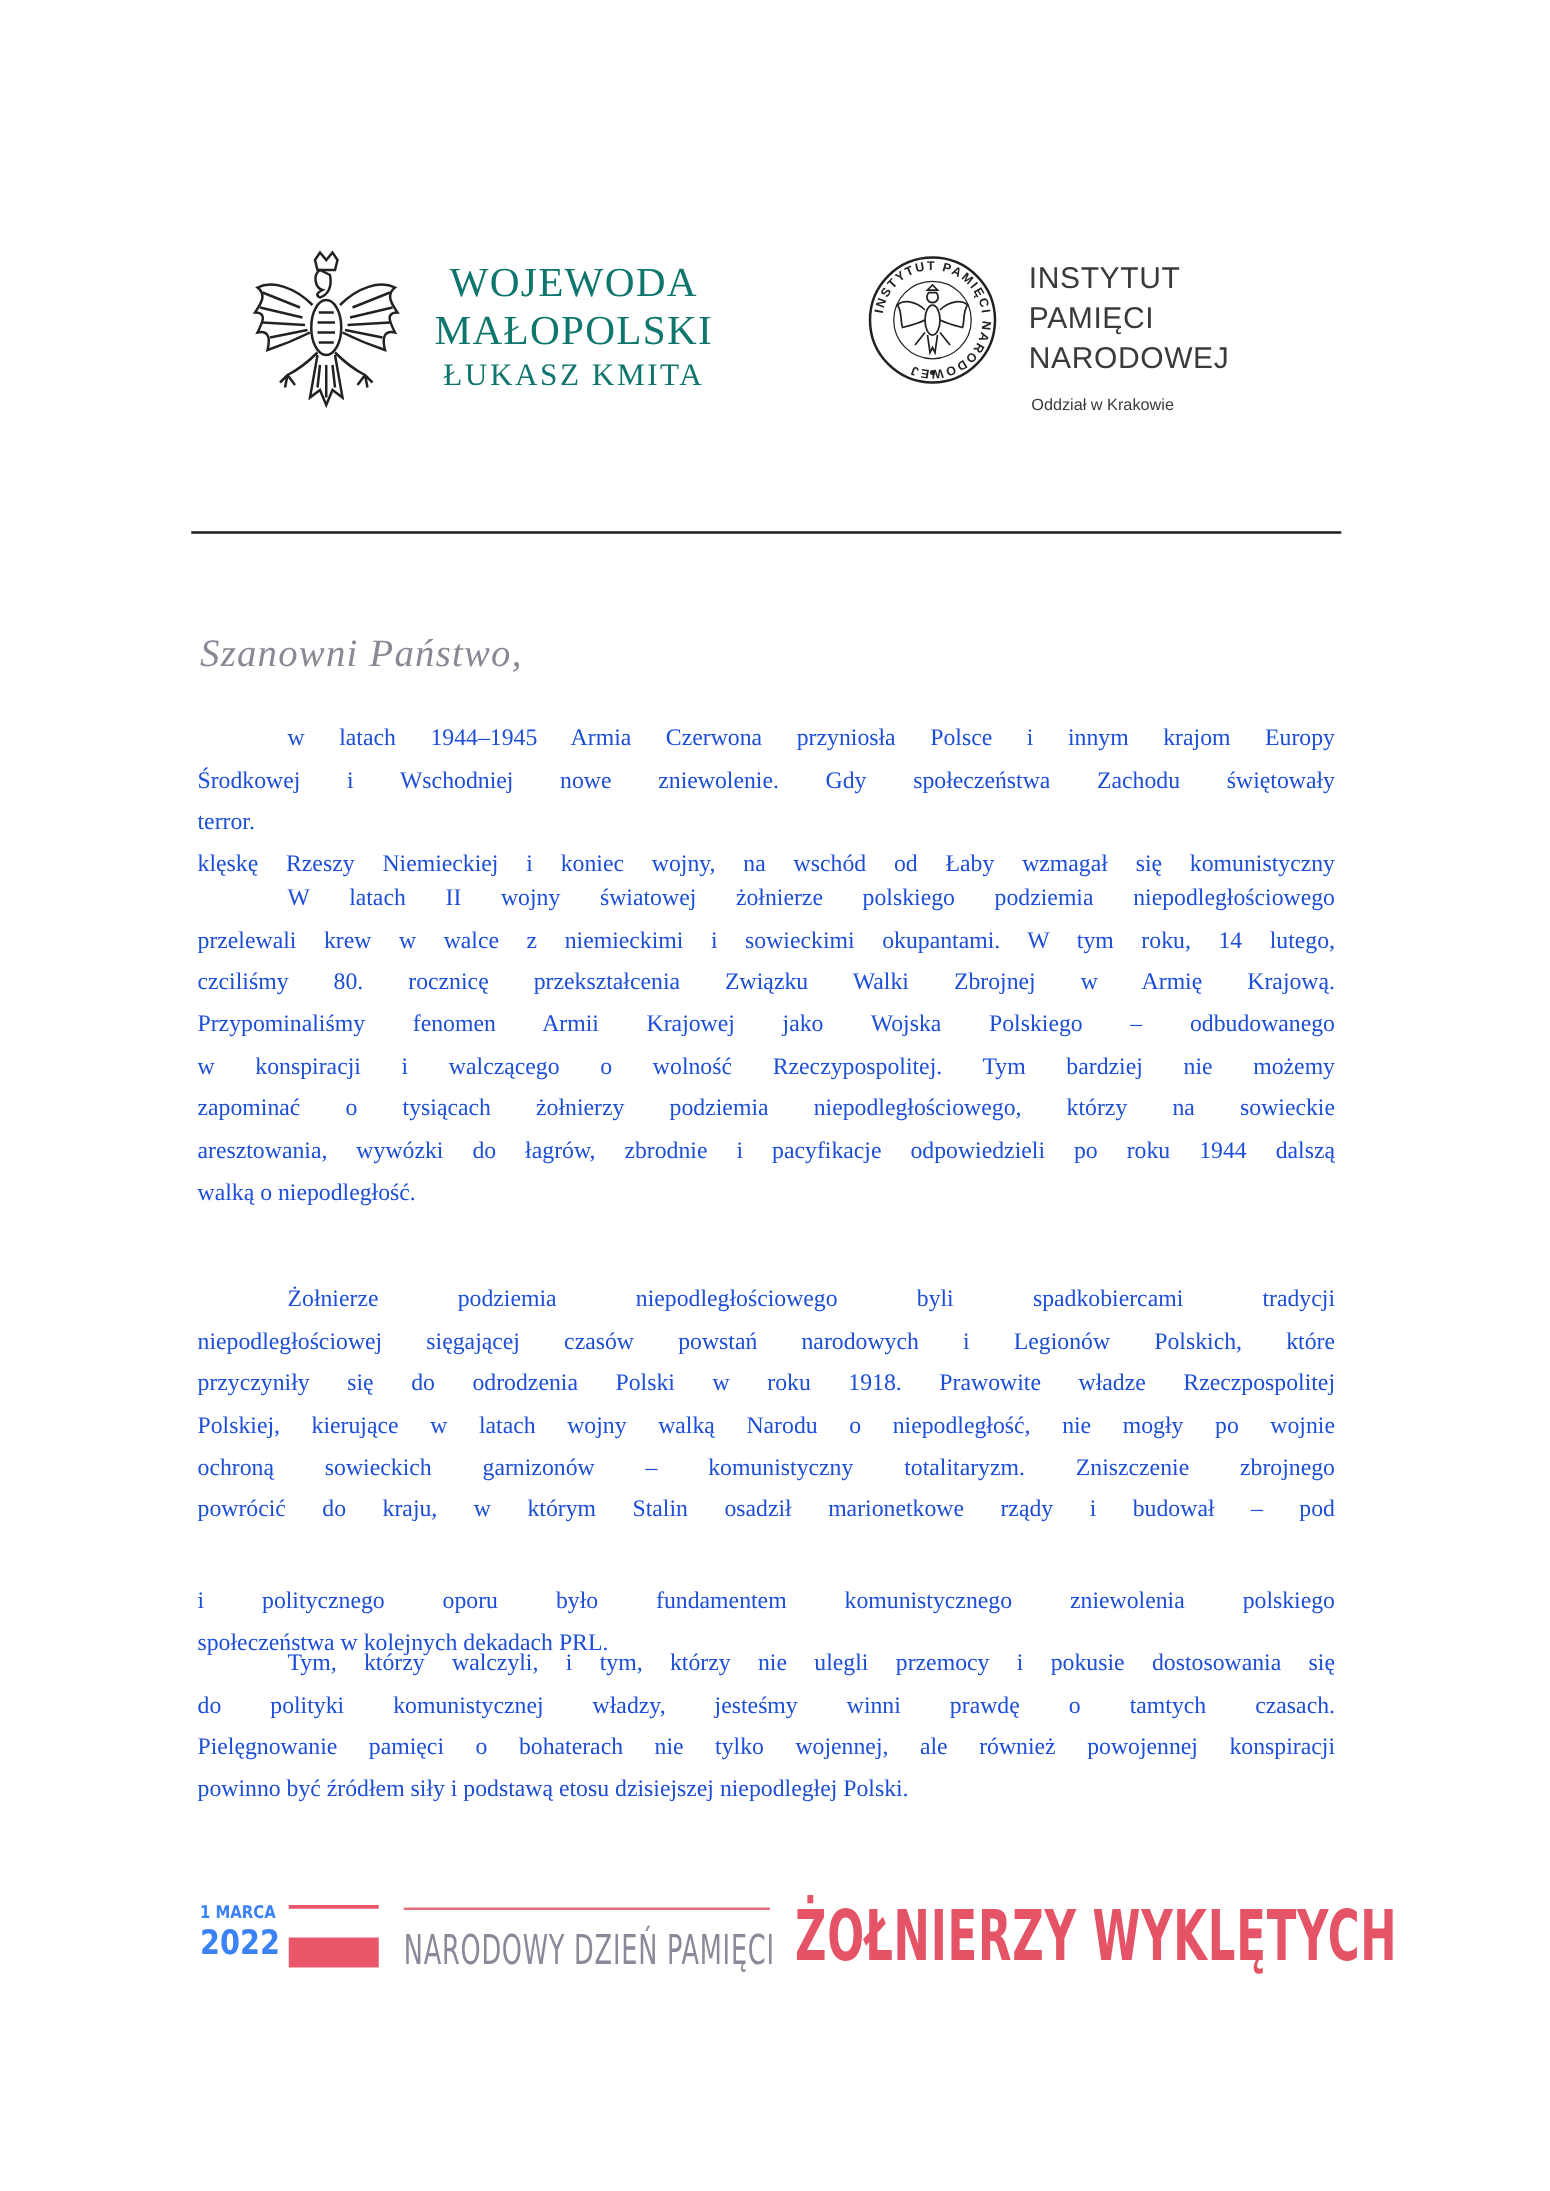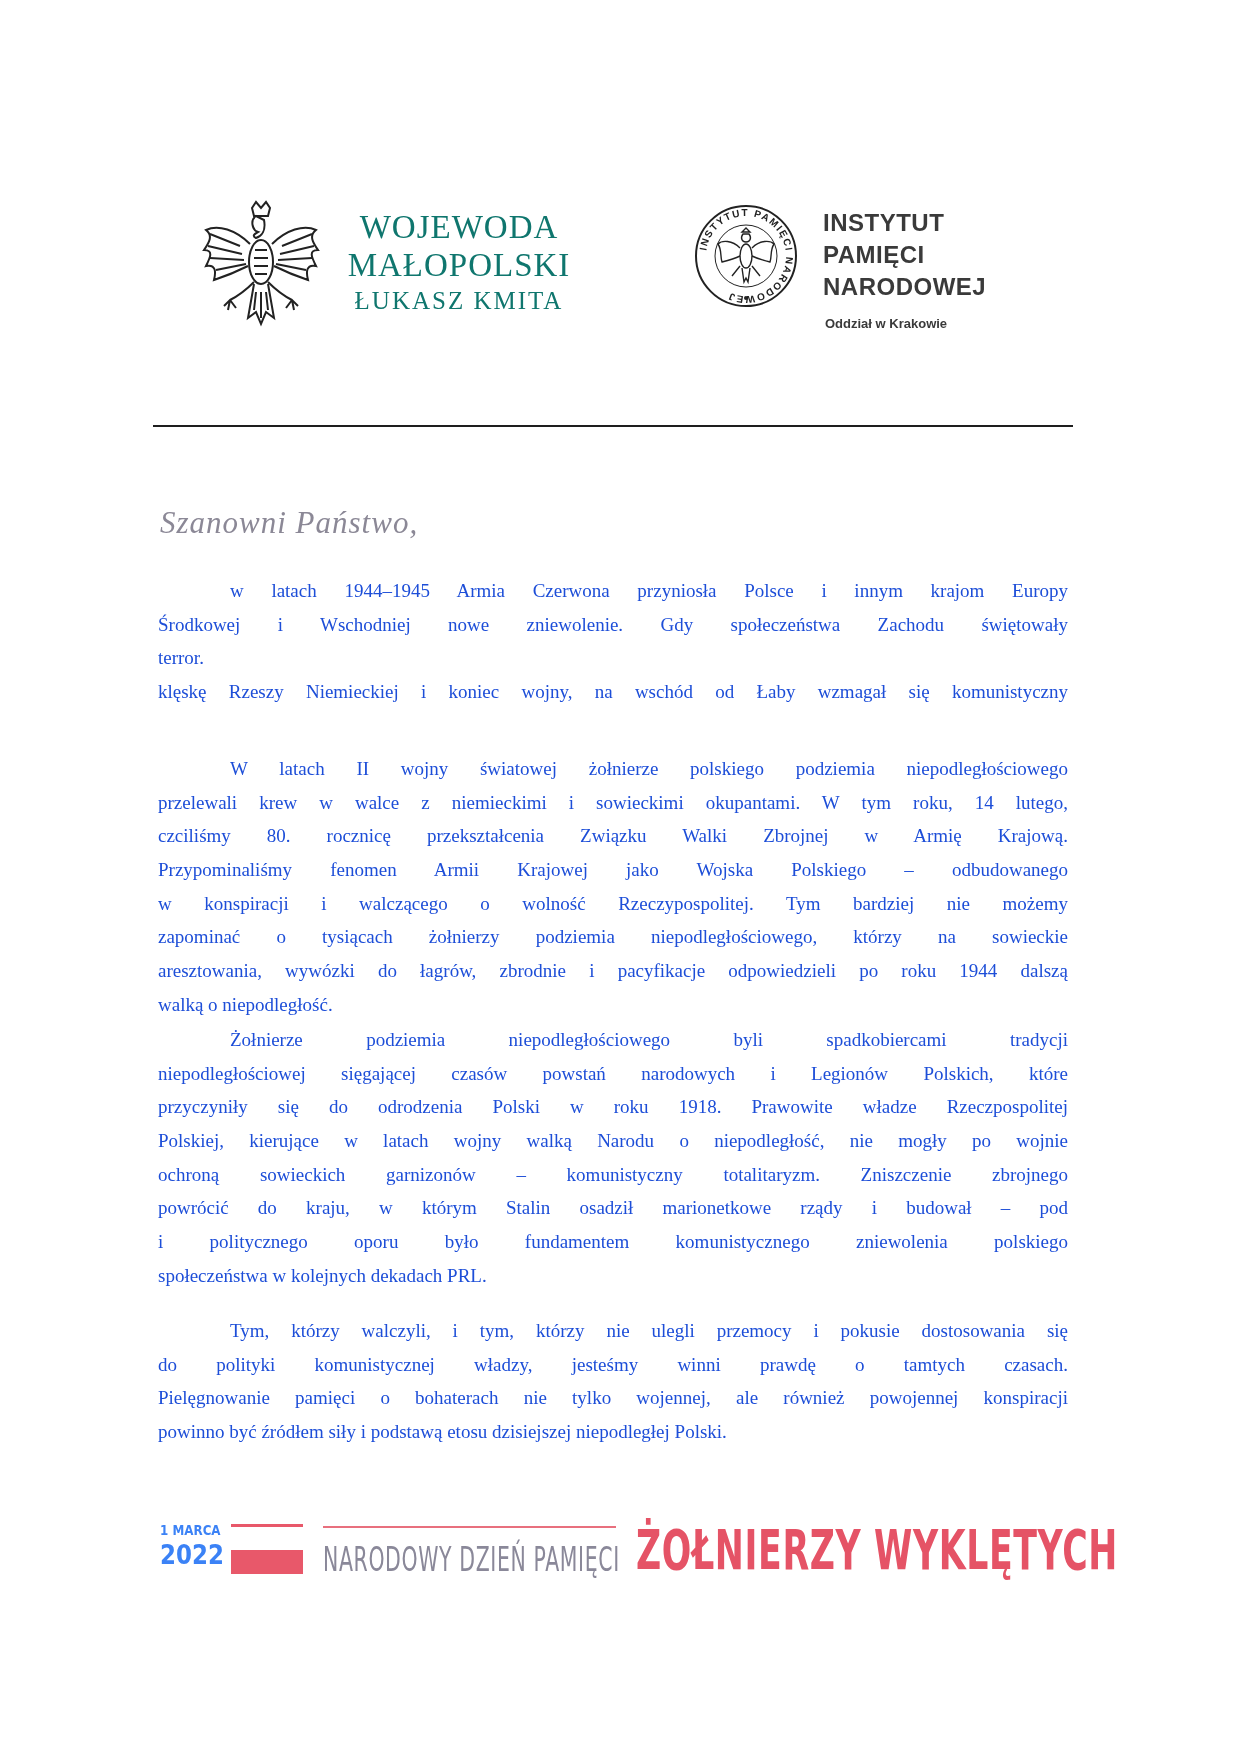--- a/index.html
+++ b/index.html
@@ -10,21 +10,21 @@
   .eagle { position:absolute; left:200px; top:200px; width:122px; height:134px; }
   .voivode-text { position:absolute; left:344px; top:208px; width:230px; text-align:center;
     font-family:"Liberation Serif", serif; color:#0f766e; letter-spacing:1px; }
   .voivode-text .l1 { font-size:33px; line-height:38px; display:block; }
   .voivode-text .l2 { font-size:33px; line-height:38px; display:block; }
   .voivode-text .l3 { font-size:25px; line-height:34px; display:block; letter-spacing:2px; }
 
   
   .seal { position:absolute; left:694px; top:204px; width:104px; height:104px; }
   .ipn-text { position:absolute; left:823px; top:207px; font-family:"Liberation Sans", sans-serif;
-    font-weight:bold; color:#3a3a3a; }
+    font-weight:normal; color:#3a3a3a; }
   .ipn-text .name { display:block; font-size:24px; line-height:32px; letter-spacing:0.5px; }
   .ipn-text .branch { display:block; font-size:13px; line-height:18px; margin-top:12px; margin-left:2px; }
 
   .rule { position:absolute; left:153px; top:425px; width:920px; height:2px; background:#1e1e1e; }
 
   .salutation { position:absolute; left:160px; top:505px; font-family:"Liberation Serif", serif;
     font-style:italic; font-size:31px; color:#8b8896; letter-spacing:1px; }
 
   .body-text { position:absolute; left:158px; width:910px; font-family:"Liberation Serif", serif;
     font-size:19px; color:#1d4ed8; }
@@ -112,39 +112,39 @@
 
   <div class="salutation">Szanowni Państwo,</div>
 
   <div class="body-text" style="top:574px;">
     <span class="line indent" style="white-space: normal; overflow: hidden;">w latach 1944–1945 Armia Czerwona przyniosła Polsce i innym krajom Europy</span>
     <span class="line" style="white-space: normal; overflow: hidden;">Środkowej i Wschodniej nowe zniewolenie. Gdy społeczeństwa Zachodu świętowały</span>
     <span class="line last">terror.</span>
     <span class="line" style="white-space: normal; overflow: hidden;">klęskę Rzeszy Niemieckiej i koniec wojny, na wschód od Łaby wzmagał się komunistyczny</span>
   </div>
 
-  <div class="body-text" style="top:752px;">
+  <div class="body-text" style="top:702px;">
     <span class="line indent" style="white-space: normal; overflow: hidden;">W latach II wojny światowej żołnierze polskiego podziemia niepodległościowego</span>
     <span class="line" style="white-space: normal; overflow: hidden;">przelewali krew w walce z niemieckimi i sowieckimi okupantami. W tym roku, 14 lutego,</span>
     <span class="line" style="white-space: normal; overflow: hidden;">czciliśmy 80. rocznicę przekształcenia Związku Walki Zbrojnej w Armię Krajową.</span>
     <span class="line" style="white-space: normal; overflow: hidden;">Przypominaliśmy fenomen Armii Krajowej jako Wojska Polskiego – odbudowanego</span>
     <span class="line" style="white-space: normal; overflow: hidden;">w konspiracji i walczącego o wolność Rzeczypospolitej. Tym bardziej nie możemy</span>
     <span class="line" style="white-space: normal; overflow: hidden;">zapominać o tysiącach żołnierzy podziemia niepodległościowego, którzy na sowieckie</span>
     <span class="line" style="white-space: normal; overflow: hidden;">aresztowania, wywózki do łagrów, zbrodnie i pacyfikacje odpowiedzieli po roku 1944 dalszą</span>
     <span class="line last">walką o niepodległość.</span>
   </div>
 
   <div class="body-text" style="top:1023px;">
     <span class="line indent" style="white-space: normal; overflow: hidden;">Żołnierze podziemia niepodległościowego byli spadkobiercami tradycji</span>
     <span class="line" style="white-space: normal; overflow: hidden;">niepodległościowej sięgającej czasów powstań narodowych i Legionów Polskich, które</span>
     <span class="line" style="white-space: normal; overflow: hidden;">przyczyniły się do odrodzenia Polski w roku 1918. Prawowite władze Rzeczpospolitej</span>
     <span class="line" style="white-space: normal; overflow: hidden;">Polskiej, kierujące w latach wojny walką Narodu o niepodległość, nie mogły po wojnie</span>
     <span class="line" style="white-space: normal; overflow: hidden;">ochroną sowieckich garnizonów – komunistyczny totalitaryzm. Zniszczenie zbrojnego</span>
     <span class="line" style="white-space: normal; overflow: hidden;">powrócić do kraju, w którym Stalin osadził marionetkowe rządy i budował – pod</span>
-    <span class="line" style="white-space: normal; overflow: hidden;">i politycznego oporu było fundamentem komunistycznego zniewolenia polskiego</span>
+    <span class="line" style="white-space: normal; overflow: hidden; margin-top: 39px;">i politycznego oporu było fundamentem komunistycznego zniewolenia polskiego</span>
     <span class="line last">społeczeństwa w kolejnych dekadach PRL.</span>
   </div>
 
   <div class="body-text" style="top:1314px;">
     <span class="line indent" style="white-space: normal; overflow: hidden;">Tym, którzy walczyli, i tym, którzy nie ulegli przemocy i pokusie dostosowania się</span>
     <span class="line" style="white-space: normal; overflow: hidden;">do polityki komunistycznej władzy, jesteśmy winni prawdę o tamtych czasach.</span>
     <span class="line" style="white-space: normal; overflow: hidden;">Pielęgnowanie pamięci o bohaterach nie tylko wojennej, ale również powojennej konspiracji</span>
     <span class="line last">powinno być źródłem siły i podstawą etosu dzisiejszej niepodległej Polski.</span>
   </div>
 

